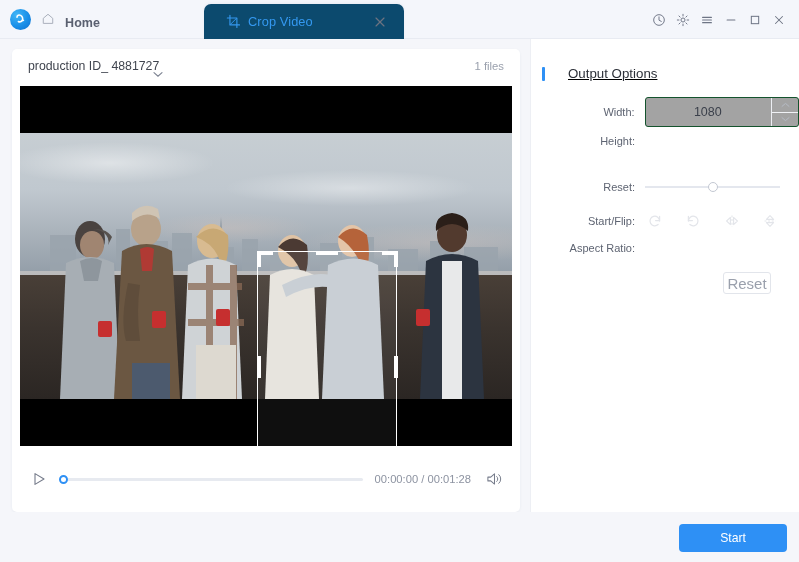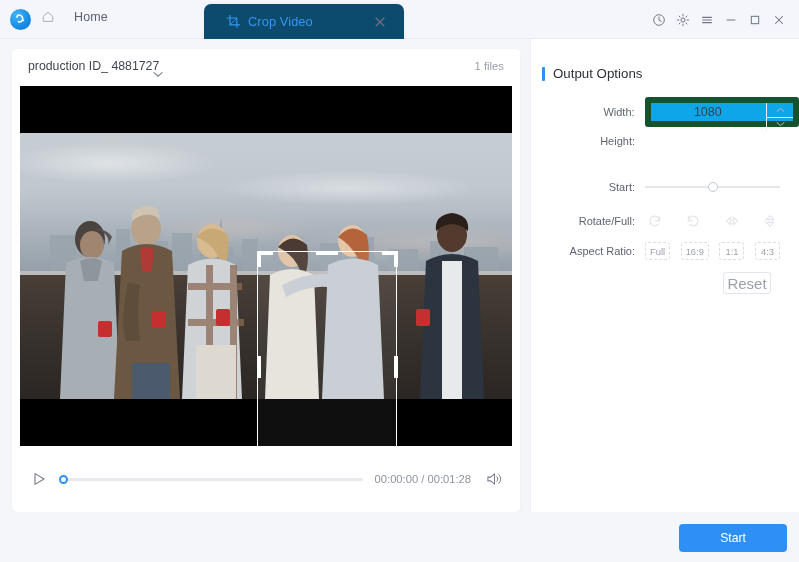--- a/index.html
+++ b/index.html
@@ -24,22 +24,23 @@
   }
   .logo {
     position: absolute; left: 10px; top: 9px;
     width: 21px; height: 21px; border-radius: 50%;
     background: radial-gradient(circle at 32% 28%, #41b6f7 0%, #1a8fe8 55%, #0c6fd0 100%);
     display: flex; align-items: center; justify-content: center;
   }
   .logo svg { display: block; }
   .home-btn {
     position: absolute; left: 41px; top: 10px;
-    height: 20px; display: flex; align-items: flex-start; gap: 19px;
+    height: 20px; display: flex; align-items: flex-end; gap: 10px;
     cursor: default;
+    font-weight: bold;
   }
   .home-label { font-size: 12.5px; color: #5a6070; letter-spacing: .1px; }
 
   .tab {
     position: absolute; left: 204px; top: 4px;
     width: 200px; height: 35px;
     background: #0c4a6e;
     border-radius: 7px 7px 0 0;
     display: flex; align-items: center;
     box-shadow: 0 -1px 3px rgba(40,60,110,.05);
@@ -173,37 +174,37 @@
     position: absolute; left: 530px; top: 39px;
     width: 1px; height: 473px; background: #edeff4;
   }
   .right-panel {
     position: absolute; left: 531px; top: 39px;
     width: 268px; height: 473px;
     background: #ffffff;
   }
   .panel-title-wrap {
     position: absolute; left: 11px; top: 27px;
-    display: flex; align-items: center; gap: 8px;
+    display: flex; align-items: center; gap: 23px; text-decoration: underline;
   }
   .accent-bar { width: 3px; height: 14px; background: #2e90f5; border-radius: 1px; }
   .panel-title { font-size: 13.3px; color: #2c3038; }
 
   .opt-row {
     position: absolute; left: 0; width: 268px;
     display: flex; align-items: center;
   }
   .opt-label {
     width: 114px; text-align: right; padding-right: 10px;
     font-size: 11px; color: #5e6472;
   }
   .numbox {
     position: relative; width: 155px; height: 30px;
-    border: 6px solid #14532d; border-radius: 3px;
-    background: #0ea5e9; display: flex; align-items: center;
+    border: 1px solid #14532d; border-radius: 3px;
+    background: #a3a3a3; display: flex; align-items: center;
   }
   .numval {
     flex: 1; text-align: center; font-size: 12.5px; color: #3b404b;
     padding-right: 28px;
   }
   .spin {
     position: absolute; right: 0; top: 0; width: 27px; height: 28px;
     border-left: 1px solid #eceef3;
     display: flex; flex-direction: column;
   }
@@ -496,29 +497,29 @@
           </span>
         </span>
       </div>
     </div>
 
     <div class="opt-row" style="top:96px;">
       <span class="opt-label">Height:</span>
     </div>
 
     <div class="opt-row" style="top:138px;">
-      <span class="opt-label">Start:</span>
+      <span class="opt-label">Reset:</span>
       <div class="rot-track-wrap">
         <span class="rot-track"></span>
         <span class="rot-thumb"></span>
       </div>
     </div>
 
     <div class="opt-row" style="top:172px;">
-      <span class="opt-label">Rotate/Full:</span>
+      <span class="opt-label">Start/Flip:</span>
       <div class="icon-group">
         <span class="flip-icon">
           <svg width="16" height="16" viewBox="0 0 16 16">
             <path d="M12.6 8 a4.8 4.8 0 1 0 -1.5 3.5" stroke="#e3e5ea" stroke-width="1.25" fill="none" stroke-linecap="round"></path>
             <path d="M12.6 3.4 L12.6 7.6 L8.6 7.6" stroke="#e3e5ea" stroke-width="1.25" fill="none" stroke-linecap="round" stroke-linejoin="round"></path>
           </svg>
         </span>
         <span class="flip-icon">
           <svg width="16" height="16" viewBox="0 0 16 16">
             <path d="M3.4 8 a4.8 4.8 0 1 1 1.5 3.5" stroke="#e3e5ea" stroke-width="1.25" fill="none" stroke-linecap="round"></path>
@@ -537,26 +538,20 @@
             <line x1="2.5" y1="8" x2="13.5" y2="8" stroke="#e3e5ea" stroke-width="1.1" stroke-dasharray="2 1.6"></line>
             <path d="M4.4 6.4 L11.6 6.4 L8 2.6 Z" stroke="#e3e5ea" stroke-width="1.1" fill="none" stroke-linejoin="round"></path>
             <path d="M4.4 9.6 L11.6 9.6 L8 13.4 Z" stroke="#e3e5ea" stroke-width="1.1" fill="none" stroke-linejoin="round"></path>
           </svg>
         </span>
       </div>
     </div>
 
     <div class="opt-row" style="top:203px;">
       <span class="opt-label">Aspect Ratio:</span>
-      <div class="ratio-group">
-        <span class="ratio-btn">Full</span>
-        <span class="ratio-btn">16:9</span>
-        <span class="ratio-btn">1:1</span>
-        <span class="ratio-btn">4:3</span>
-      </div>
     </div>
   </div>
 
   <div class="reset-btn">Reset</div>
 
   <div class="footer"></div>
   <button class="btn-start">Start</button>
 
 </div>
 

